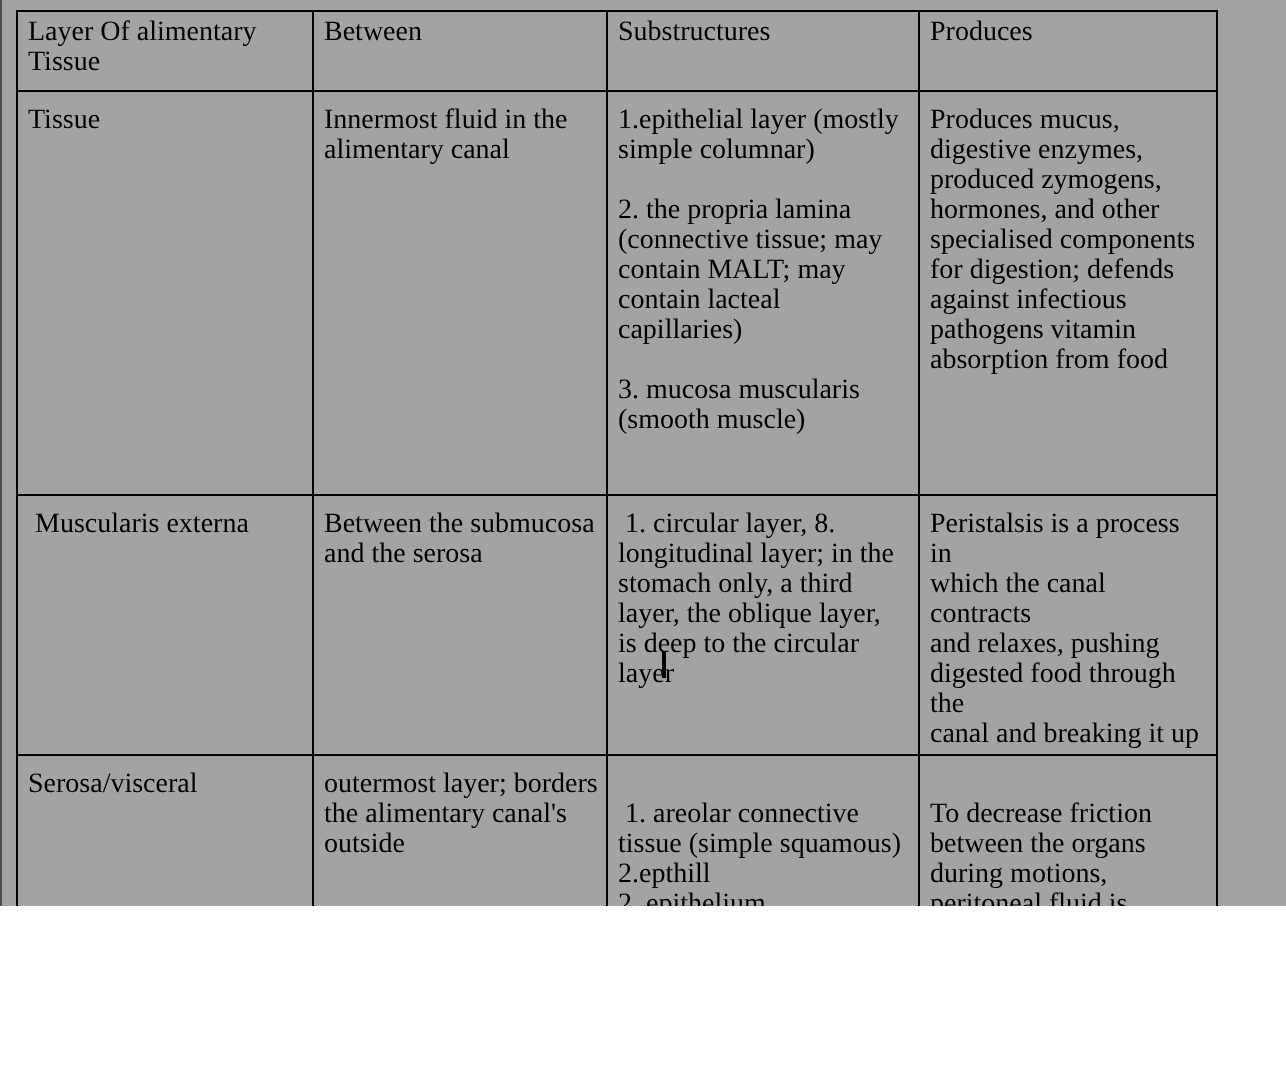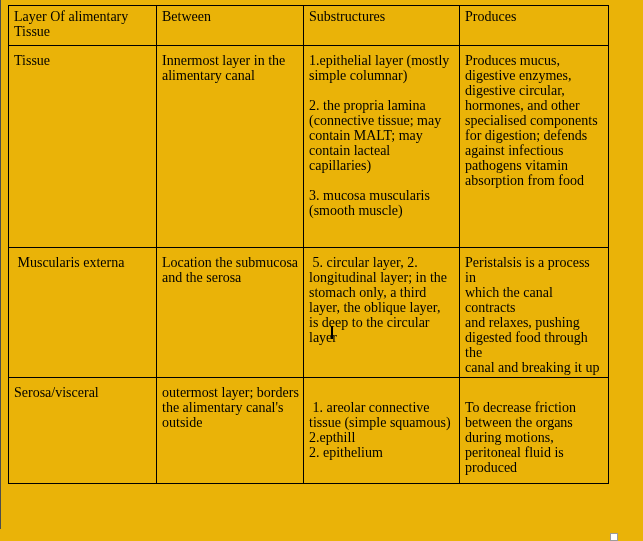--- a/index.html
+++ b/index.html
@@ -3,22 +3,22 @@
 <meta charset="utf-8">
 <style>
   html, body {
     margin: 0;
     padding: 0;
     background: #ffffff;
   }
   .page {
     position: relative;
     width: 643px;
-    height: 541px;
-    background: #eab308;
+    height: 453px;
+    background: #a3a3a3;
     overflow: hidden;
     font-family: "Liberation Serif", "DejaVu Serif", serif;
     color: #000000;
   }
   .pane-edge {
     position: absolute;
     left: 0;
     top: 0;
     width: 1px;
     height: 529px;
@@ -80,48 +80,48 @@
     <tbody>
       <tr class="header-row" style="height:40px">
         <td>Layer Of alimentary
 Tissue</td>
         <td>Between</td>
         <td>Substructures</td>
         <td>Produces</td>
       </tr>
       <tr style="height:202px">
         <td>Tissue</td>
-        <td>Innermost layer in the
+        <td>Innermost fluid in the
 alimentary canal</td>
         <td>1.epithelial layer (mostly
 simple columnar)
 
 2. the propria lamina
 (connective tissue; may
 contain MALT; may
 contain lacteal
 capillaries)
 
 3. mucosa muscularis
 (smooth muscle)</td>
         <td>Produces mucus,
 digestive enzymes,
-digestive circular,
+produced zymogens,
 hormones, and other
 specialised components
 for digestion; defends
 against infectious
 pathogens vitamin
 absorption from food</td>
       </tr>
       <tr style="height:108px">
         <td> Muscularis externa</td>
-        <td>Location the submucosa
+        <td>Between the submucosa
 and the serosa</td>
-        <td> 5. circular layer, 2.
+        <td> 1. circular layer, 8.
 longitudinal layer; in the
 stomach only, a third
 layer, the oblique layer,
 is deep to the circular
 layer</td>
         <td>Peristalsis is a process in
 which the canal contracts
 and relaxes, pushing
 digested food through the
 canal and breaking it up</td>

